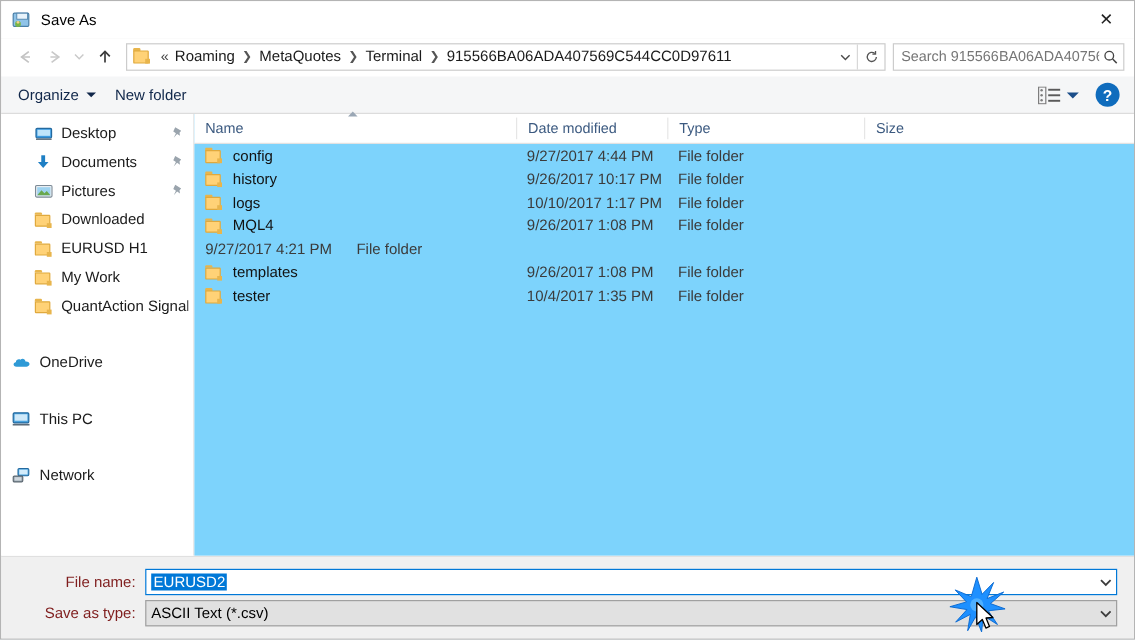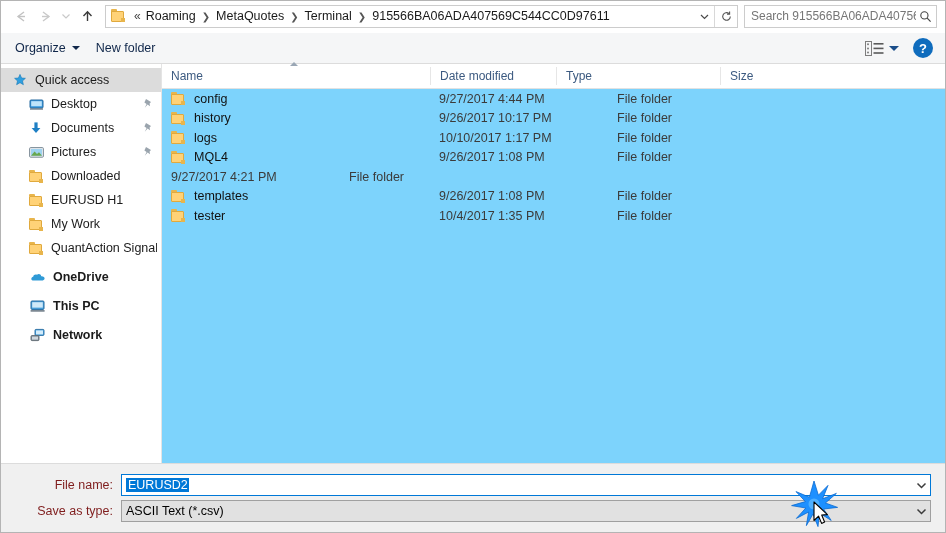--- a/index.html
+++ b/index.html
@@ -230,21 +230,21 @@
     align-items: center;
     font-size: 12.5px;
     color: #1b1b1b;
     padding-left: 10px;
     padding-right: 4px;
     position: relative;
     white-space: nowrap;
   }
   .side-item.selected { background: #dcdcdc; }
   .side-item.indent { padding-left: 26px; }
-  .side-item.group { padding-left: 28px; margin-top: 5px; font-weight: bold; }
+  .side-item.group { padding-left: 8px; margin-top: 23px; }
   .side-ico {
     width: 18px; height: 16px;
     margin-right: 6px;
     flex: 0 0 auto;
     display: flex; align-items: center; justify-content: center;
     position: relative;
   }
   .side-label { overflow: hidden; text-overflow: clip; }
   .pin {
     position: absolute;
@@ -309,21 +309,21 @@
     box-sizing: border-box;
     overflow: hidden;
     white-space: nowrap;
   }
   .cell-name {
     width: 268px;
     display: flex; align-items: center;
     padding-left: 9px;
   }
   .cell-date { width: 126px; padding-left: 9px; color: #3b3b3b; }
-  .cell-type { width: 116px; padding-left: 9px; color: #3b3b3b; text-align: right; }
+  .cell-type { width: 116px; padding-left: 9px; color: #3b3b3b; }
   .cell-size { width: 78px; padding-left: 9px; color: #3b3b3b; }
 
   
   .folder {
     width: 15px; height: 13px;
     position: relative;
     flex: 0 0 auto;
   }
   .folder .tab {
     position: absolute;
@@ -475,20 +475,32 @@
     position: absolute;
     width: 2px; height: 2px;
     background: #9a9a9a;
   }
 </style>
 </head>
 <body>
 
 <div id="dialog">
 
+  <div class="titlebar">
+    <div class="title-icon">
+      <svg width="16" height="16" viewBox="0 0 16 16">
+        <rect x="1" y="2" width="13" height="11" rx="1" fill="#8fc3e8" stroke="#4a7fa8" stroke-width="1"></rect>
+        <rect x="4" y="2" width="9" height="5" fill="#e8f3fb" stroke="#4a7fa8" stroke-width=".7"></rect>
+        <circle cx="5" cy="11" r="2.4" fill="#7ab648"></circle>
+        <circle cx="5" cy="9.6" r="1.1" fill="#f6d08a"></circle>
+      </svg>
+    </div>
+    <div class="title-text">Save As</div>
+    <div class="win-close">✕</div>
+  </div>
 
   <div class="navbar">
     <div class="nav-btn">
       <svg width="17" height="17" viewBox="0 0 17 17">
         <path d="M11 4 L5 8.5 L11 13" fill="none" stroke="#c3c3c3" stroke-width="1.4"></path>
         <path d="M5 8.5 L12 8.5" stroke="#c3c3c3" stroke-width="1.4"></path>
       </svg>
     </div>
     <div class="nav-btn">
       <svg width="17" height="17" viewBox="0 0 17 17">
@@ -573,28 +585,20 @@
       </div>
       <div class="view-caret"></div>
       <div class="help-btn">?</div>
     </div>
   </div>
 
   <div class="body-area">
 
     <div class="sidebar">
 
-      <div class="side-item selected">
-        <span class="side-ico">
-          <svg width="14" height="14" viewBox="0 0 14 14">
-            <path d="M7 1.4 L8.6 5 L12.4 5.3 L9.5 7.9 L10.4 11.7 L7 9.7 L3.6 11.7 L4.5 7.9 L1.6 5.3 L5.4 5 Z" fill="#2f9fe0" stroke="#1a78b5" stroke-width=".6"></path>
-          </svg>
-        </span>
-        <span class="side-label">Quick access</span>
-      </div>
 
       <div class="side-item indent">
         <span class="side-ico">
           <svg width="15" height="14" viewBox="0 0 15 14">
             <rect x="1" y="3" width="13" height="8" rx="1" fill="#3d9be0" stroke="#24699e" stroke-width="1"></rect>
             <rect x="2.2" y="4.2" width="10.6" height="5" fill="#bfe4fa"></rect>
             <rect x="1" y="11.4" width="13" height="1.2" fill="#5c6b78"></rect>
           </svg>
         </span>
         <span class="side-label">Desktop</span>

